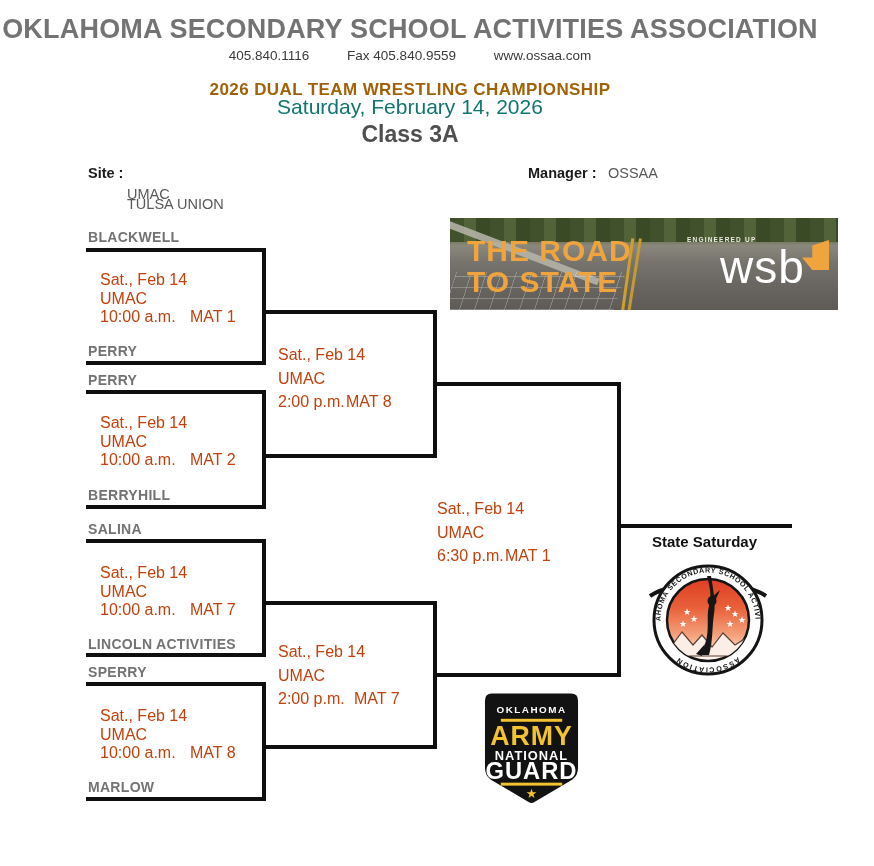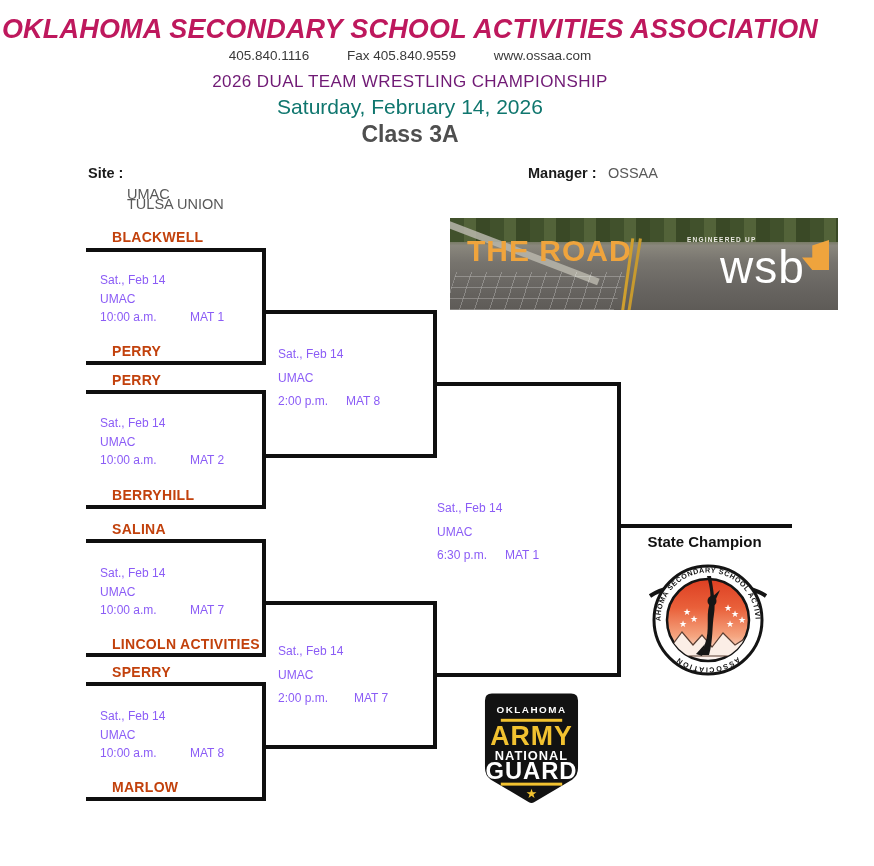--- a/index.html
+++ b/index.html
@@ -2,37 +2,37 @@
 <html><head>
 <meta charset="utf-8">
 <style>
   * { margin:0; padding:0; box-sizing:border-box; }
   html,body { background:#ffffff; }
   body { font-family:"Liberation Sans", sans-serif; }
   .page { position:relative; width:874px; height:866px; background:#fff; overflow:hidden; }
 
   
   .hdr { position:absolute; left:0; width:820px; text-align:center; }
-  .org-name   { top:14px;  font-size:27px; font-weight:bold; color:#be185d; letter-spacing:.2px;font-style:italic; }
+  .org-name   { top:14px;  font-size:27px; font-weight:bold; color:#737373; letter-spacing:.2px; }
   .contact    { top:48px;  font-size:13.5px; color:#3a3a3a; }
   .contact span { margin:0 17px; }
-  .event-title{ top:72px;  font-size:17px; font-weight:normal; color:#701a75; letter-spacing:.4px; }
+  .event-title{ top:80px;  font-size:17px; font-weight:bold; color:#a16207; letter-spacing:.4px; }
   .event-date { top:95px;  font-size:21px; font-weight:normal; color:#0f766e; }
   .class-lbl  { top:121px; font-size:23px; font-weight:bold; color:#4f4f4f; }
 
   .lbl-bold { font-weight:bold; color:#1a1a1a; font-size:14.5px; position:absolute; }
   .lbl-gray { color:#595959; font-size:14.5px; position:absolute; }
 
   
   .hl { position:absolute; height:4px; background:#0f0f0f; }
   .vl { position:absolute; width:4px;  background:#0f0f0f; }
 
   
-  .team { position:absolute; left:88px; font-size:14px; font-weight:bold; color:#c2410c; letter-spacing:.3px;margin-left:24px; }
-  .minfo { position:absolute; color:#8b5cf6; font-size:12px; }
+  .team { position:absolute; left:88px; font-size:14px; font-weight:bold; color:#737373; letter-spacing:.3px; }
+  .minfo { position:absolute; color:#c2410c; font-size:16px; }
   .minfo.r1 { line-height:18.5px; }
   .minfo.sf { line-height:23.5px; }
   .minfo .t { display:inline-block; }
   .minfo.r1 .t { width:90px; }
   .minfo.sf .t { width:68px; }
 
   .champ-lbl { position:absolute; left:617px; top:533px; width:175px; text-align:center;
                font-size:15px; font-weight:bold; color:#111; }
 
   
@@ -84,20 +84,21 @@
   <div class="lbl-gray" style="left:608px;top:165px;">OSSAA</div>
 
   <div class="banner">
     <div class="trees"></div>
     <div class="curb"></div>
     <div class="yellow1"></div>
     <div class="yellow2"></div>
     <div class="grid"></div>
     <div class="road-head">
       <div>THE ROAD</div>
+      <div>TO STATE</div>
     </div>
     <div class="wsb-tag">ENGINEERED UP</div>
     <div class="wsb-word">wsb</div>
     <div class="wsb-mark"></div>
   </div>
 
   <div class="hl" style="left:86px;top:248px;width:180px;"></div>
   <div class="hl" style="left:86px;top:361px;width:180px;"></div>
   <div class="hl" style="left:86px;top:390px;width:180px;"></div>
   <div class="hl" style="left:86px;top:505px;width:180px;"></div>
@@ -162,21 +163,21 @@
     <div>Sat., Feb 14</div>
     <div>UMAC</div>
     <div><span class="t">2:00 p.m.</span><span style="margin-left:8px;">MAT 7</span></div>
   </div>
   <div class="minfo sf" style="left:437px;top:497px;">
     <div>Sat., Feb 14</div>
     <div>UMAC</div>
     <div><span class="t">6:30 p.m.</span><span>MAT 1</span></div>
   </div>
 
-  <div class="champ-lbl">State Champion</div>
+  <div class="champ-lbl">State Saturday</div>
 
   <svg class="seal" viewBox="0 0 124 124">
     <defs>
       <linearGradient id="redg" x1="0" y1="0" x2="0" y2="1">
         <stop offset="0" stop-color="#dd3f22"></stop>
         <stop offset="0.35" stop-color="#e9603a"></stop>
         <stop offset="0.7" stop-color="#f5a580"></stop>
         <stop offset="1" stop-color="#ffffff"></stop>
       </linearGradient>
       <clipPath id="sealclip">

